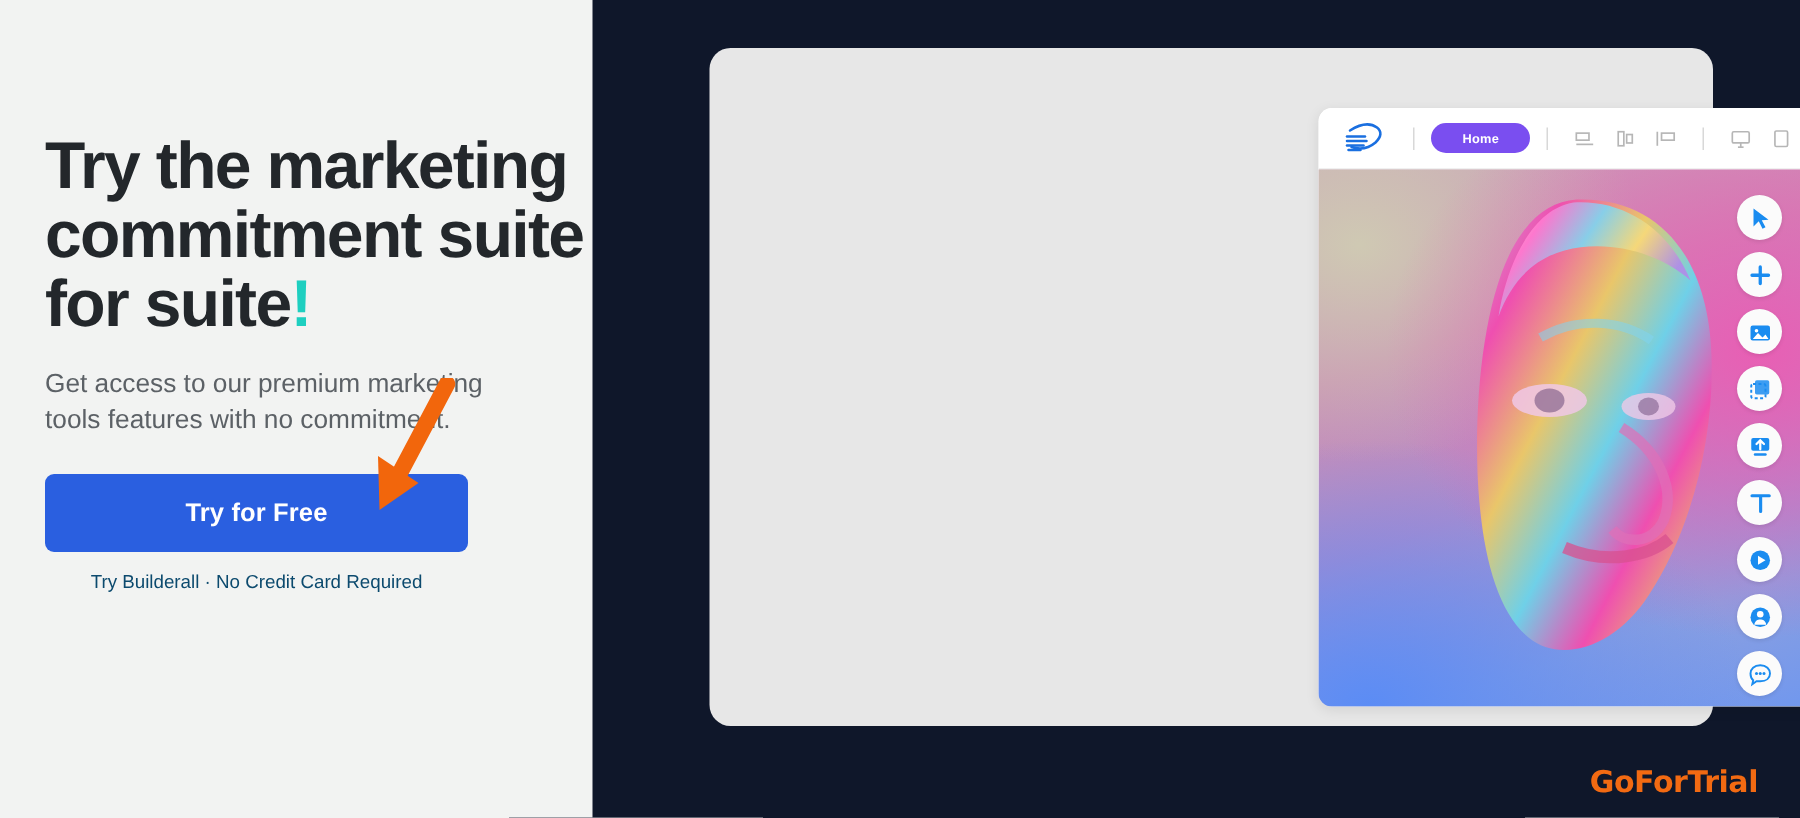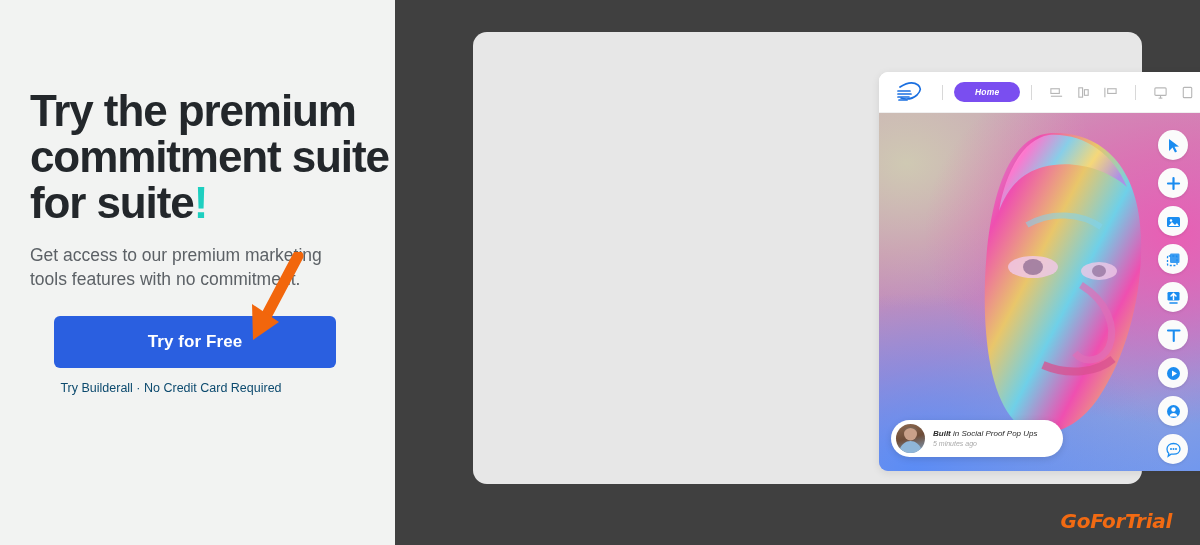--- a/index.html
+++ b/index.html
@@ -29,31 +29,30 @@
   .promo .sub {
     margin-top:16px; font-size:17.5px; line-height:1.42;
     color:#5c6166; max-width:330px; font-weight:400;
   }
   .cta {
     display:block; width:282px; height:52px; margin-top:24px;
     background:#2a5fe0; color:#fff; border:0; border-radius:6px;
     font-family:"Liberation Sans", sans-serif;
     font-size:17px; font-weight:700; cursor:pointer;
     letter-spacing:.1px;
-    margin-left:24px;
   }
   .ctanote {
     margin-top:13px; width:282px; text-align:center;
     font-size:12.5px; color:#0c4a6e;
   }
   .arrow { position:absolute; left:232px; top:252px; width:78px; height:92px; pointer-events:none; }
 
   
   .stage {
-    flex:1; height:545px; background:#404040; position:relative;font-style:italic;
+    flex:1; height:545px; background:#0f172a; position:relative;
   }
   .framecard {
     position:absolute; left:78px; top:32px; width:669px; height:452px;
     background:#e7e7e7; border-radius:14px;
   }
   .editor {
     position:absolute; left:484px; top:72px; width:700px; height:399px;
     border-radius:9px; overflow:hidden; background:#fff;
     box-shadow:0 2px 9px rgba(0,0,0,.09);
   }
@@ -117,21 +116,21 @@
     letter-spacing:-.3px; font-family:"DejaVu Sans", sans-serif;
   }
 </style>
 </head>
 <body>
 
 <div id="page">
 
   <section class="promo">
     <h1>
-      <span>Try the premium</span><br>
+      <span>Try the marketing</span><br>
       <span>commitment suite</span><br>
       <span>for suite</span><span class="bang">!</span>
     </h1>
     <p class="sub">Get access to our premium marketing tools features with no commitment.</p>
     <button class="cta">Try for Free</button>
     <div class="ctanote">Try Builderall · No Credit Card Required</div>
 
     <svg class="arrow" viewBox="0 0 78 92">
       <path d="M66 4 L30 72" stroke="#f2660c" stroke-width="11" stroke-linecap="round" fill="none"></path>
       <path d="M21 88 L20 52 L47 70 Z" fill="#f2660c"></path>
@@ -213,33 +212,20 @@
             <path d="M118 10 C152 8 182 28 196 62 C176 44 142 34 112 42 C90 48 76 64 68 86 C74 48 92 14 118 10 Z" fill="url(#g2)" opacity=".92"></path>
             <ellipse cx="102" cy="142" rx="25" ry="11" fill="#f0c8e6" opacity=".85"></ellipse>
             <ellipse cx="102" cy="142" rx="10" ry="8" fill="#6b4a7a" opacity=".55"></ellipse>
             <ellipse cx="168" cy="146" rx="18" ry="9" fill="#f0c8e6" opacity=".8"></ellipse>
             <ellipse cx="168" cy="146" rx="7" ry="6" fill="#6b4a7a" opacity=".5"></ellipse>
             <path d="M150 160 C176 176 186 202 178 222 C170 238 152 238 144 228" fill="none" stroke="#e06fb8" stroke-width="7" opacity=".7"></path>
             <path d="M112 240 C140 252 168 246 182 234" fill="none" stroke="#d8508f" stroke-width="8" opacity=".75"></path>
             <path d="M96 100 C120 86 150 88 170 102" fill="none" stroke="#7fd4f0" stroke-width="6" opacity=".55"></path>
           </svg>
 
-          <div class="popup">
-            <div class="avatar">
-              <svg viewBox="0 0 29 29" width="29" height="29">
-                <circle cx="14.5" cy="10" r="6.5" fill="#c9a089"></circle>
-                <path d="M3 29 C4 20 10 17 14.5 17 C19 17 25 20 26 29 Z" fill="#8fb6d8"></path>
-                <path d="M8 7 Q14.5 1 21 7 Q21 3 14.5 2.5 Q8 3 8 7 Z" fill="#7a6455"></path>
-              </svg>
-            </div>
-            <div class="popup-txt">
-              <div class="popup-t1"><b>Built</b><span> in Social Proof Pop Ups</span></div>
-              <div class="popup-t2">5 minutes ago</div>
-            </div>
-          </div>
         </div>
 
       </div>
     </div>
 
     <div class="rail">
       <div class="railbtn">
         <svg viewBox="0 0 17 17">
             <path d="M4 2 L4 14 L7.5 10.5 L10 15.5 L12 14.5 L9.5 9.8 L14 9.5 Z" fill="#1a8cf0"></path>
           </svg>

